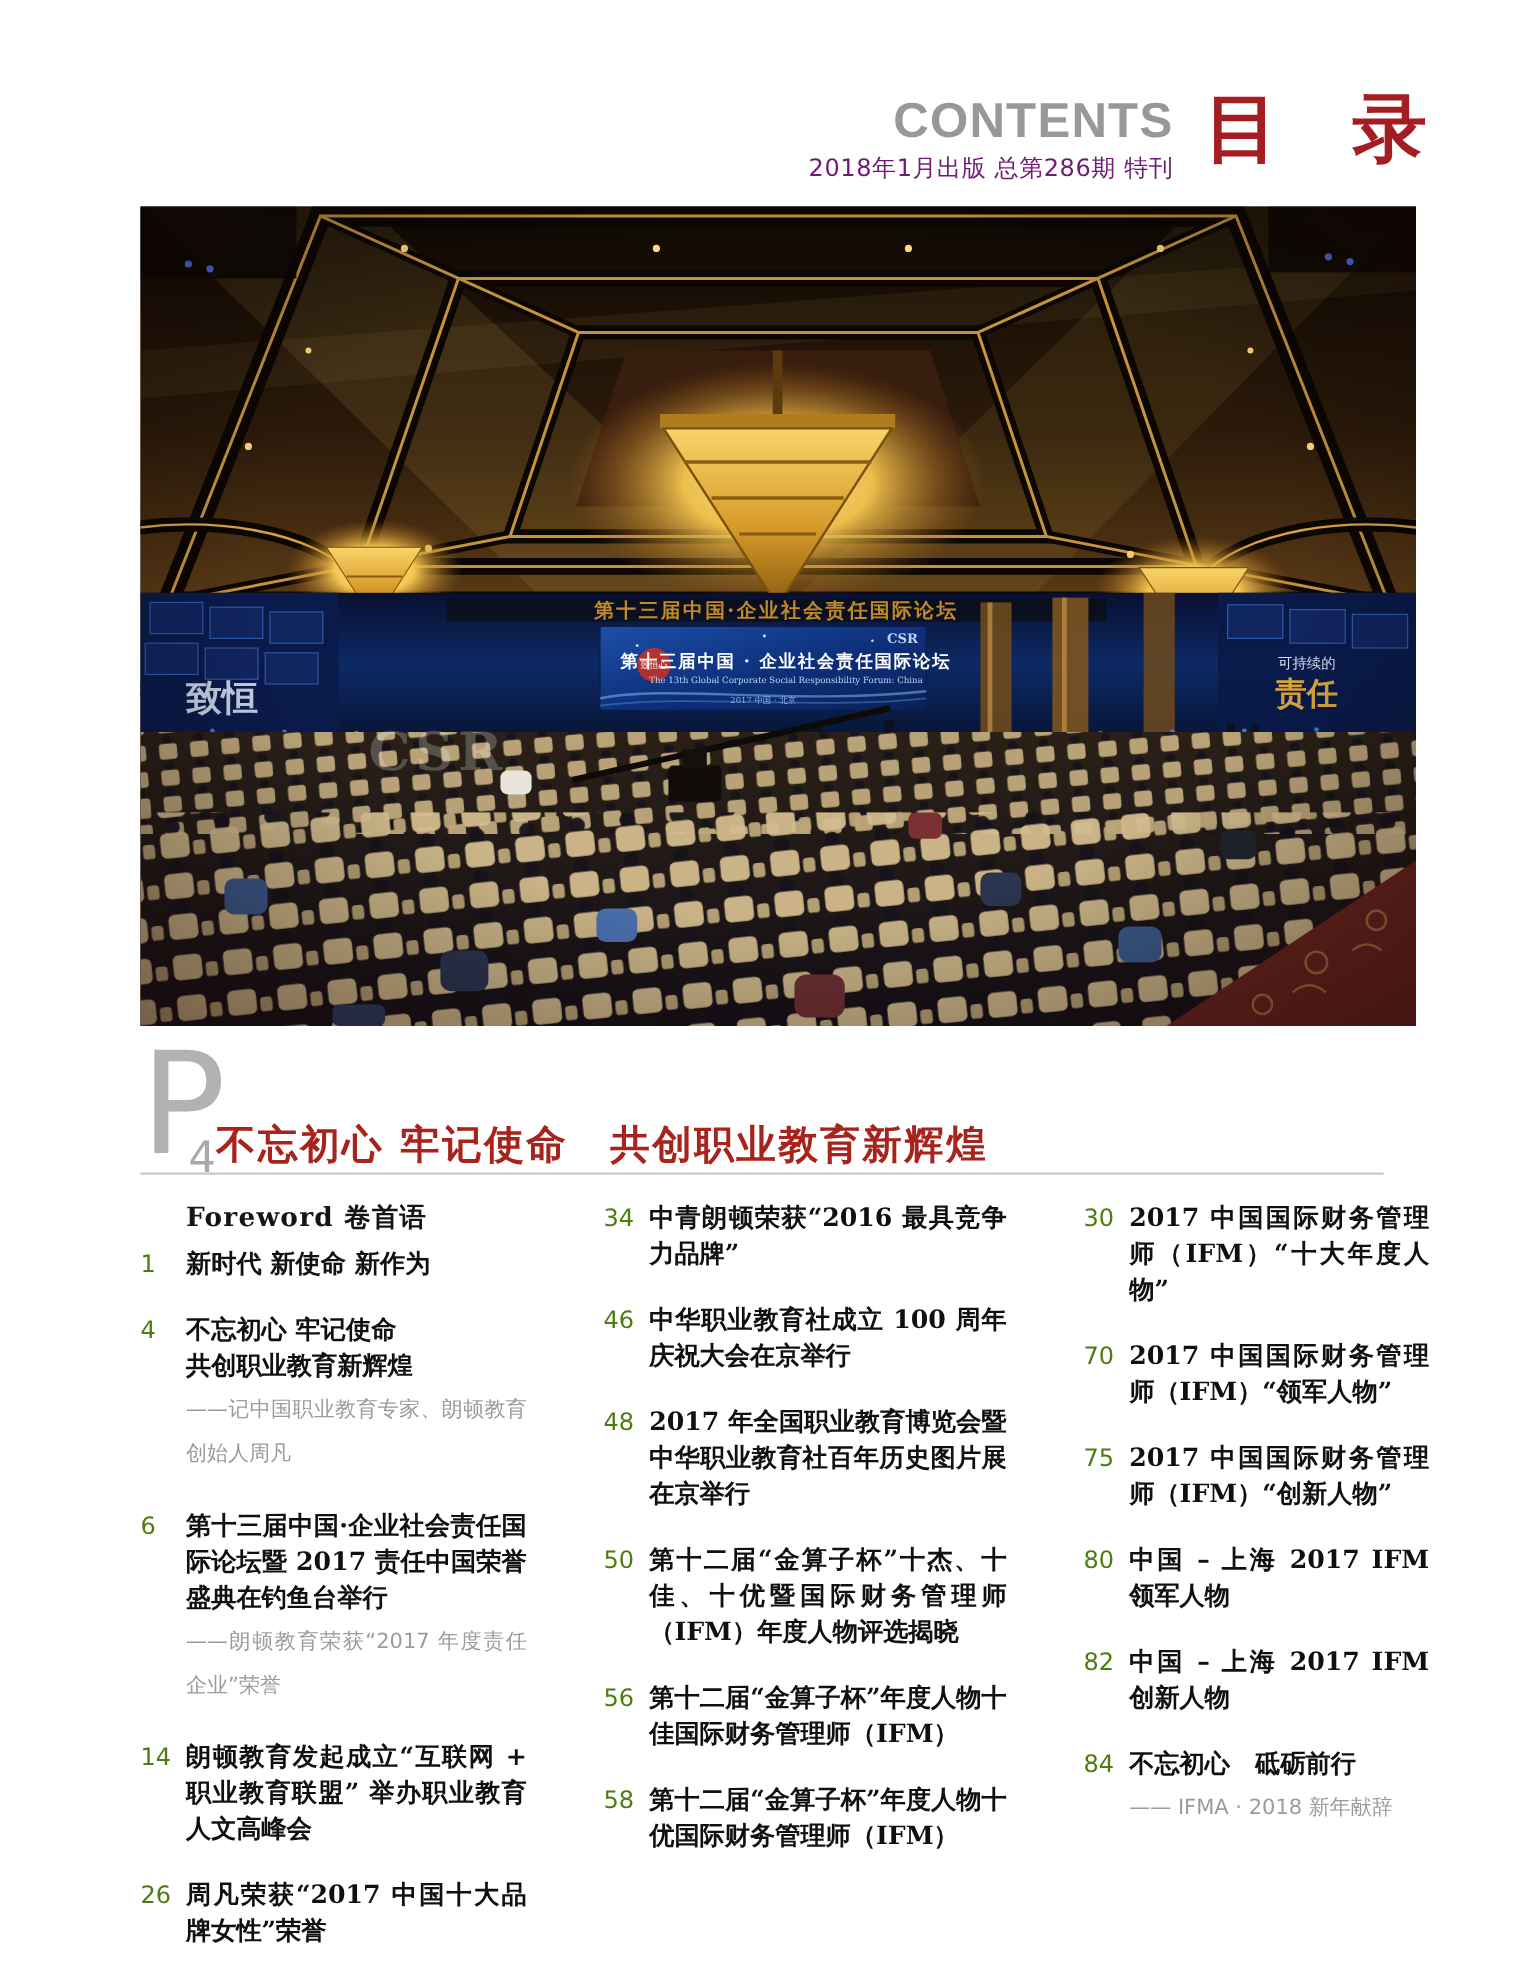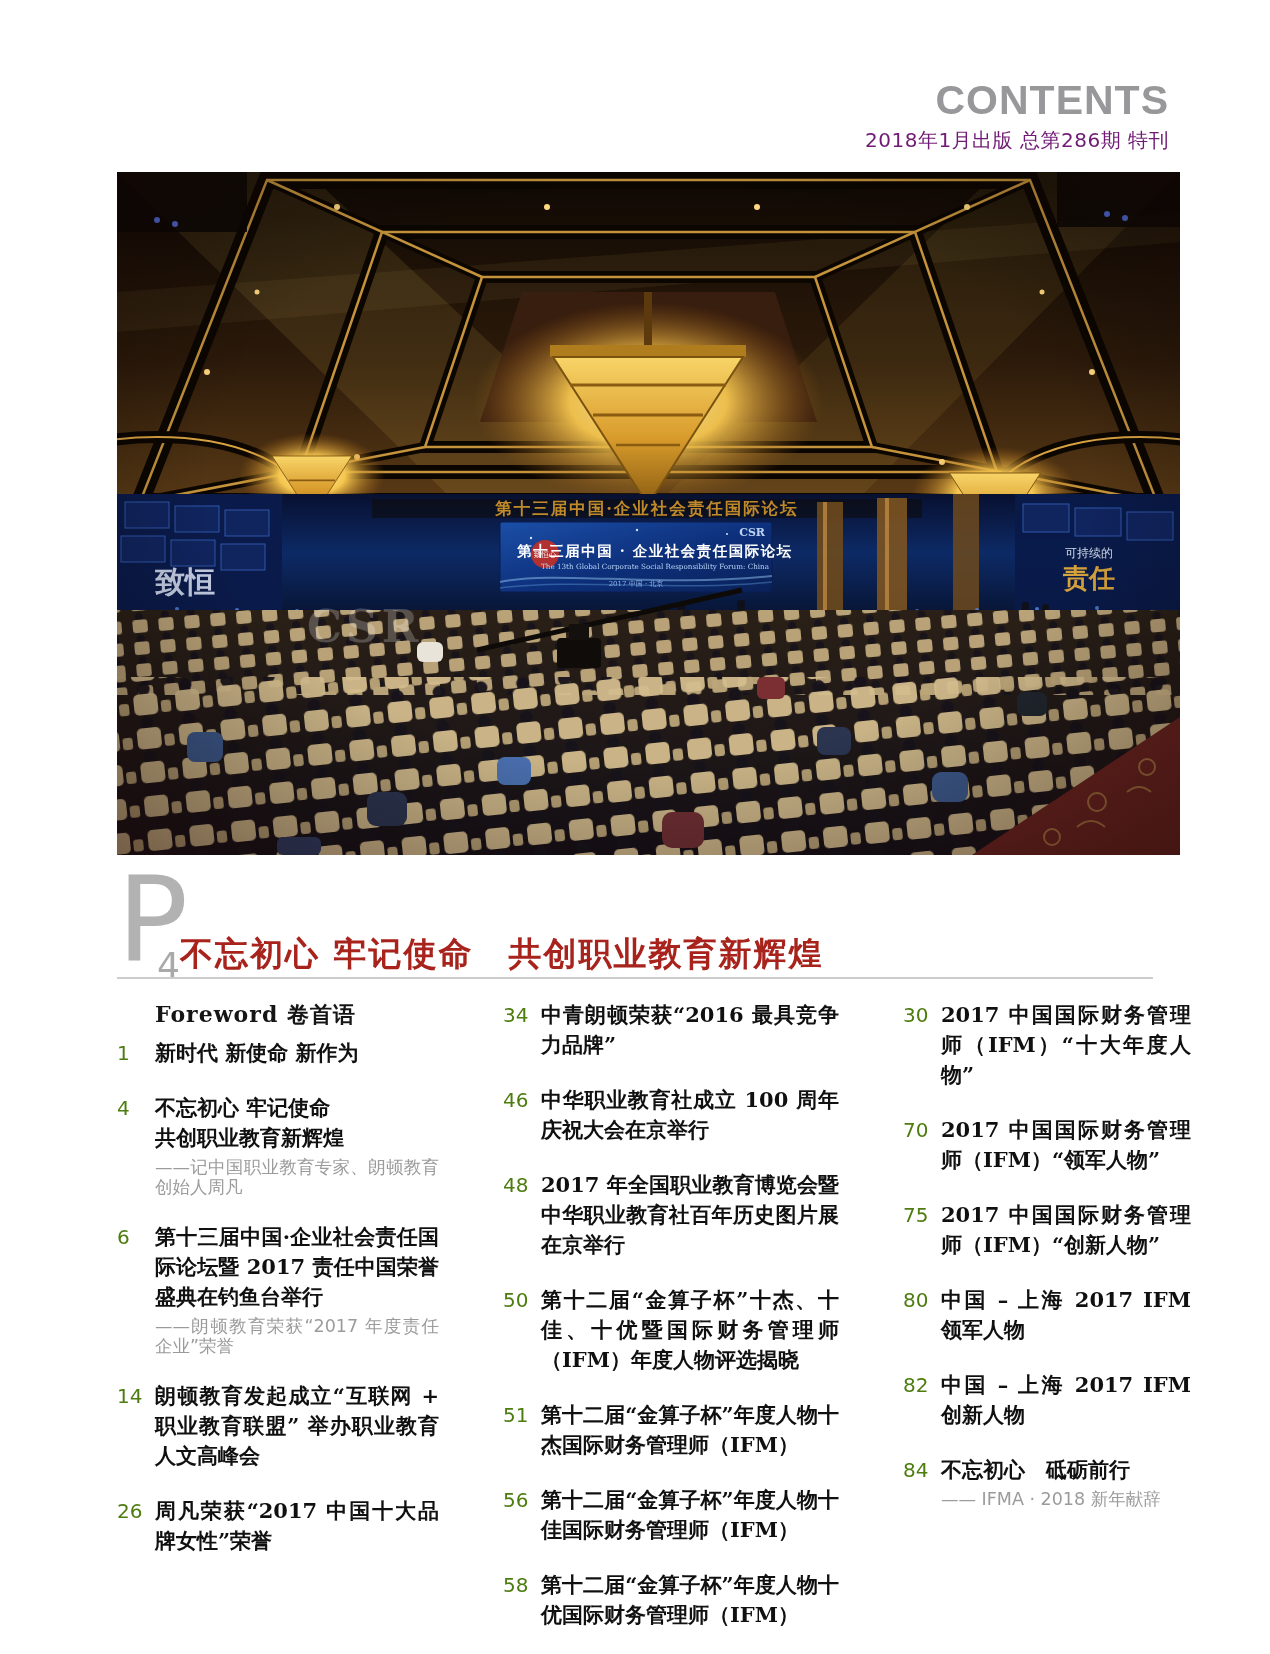--- a/index.html
+++ b/index.html
@@ -54,31 +54,32 @@
     width:38px;flex:none;font-family:"DejaVu Sans","Liberation Sans",sans-serif;
     font-size:20px;color:#4d7c0f;padding-top:3px;
   }
   .entry .etext{flex:1;min-width:0;}
   .entry .title{
     font-size:21px;font-weight:bold;line-height:30px;color:#101010;
     text-align:justify;white-space:pre-line;
   }
   .entry .sub{
     font-family:"DejaVu Sans","Liberation Sans",sans-serif;
-    font-size:17.5px;line-height:20px;color:#9b9b9b;margin-top:4px;text-align:justify;
+    font-size:17.5px;line-height:37px;color:#9b9b9b;margin-top:4px;text-align:justify;
   }
 </style>
 </head>
 <body>
 
 <div class="header-block">
   <div class="header-left">
     <div class="contents-label">CONTENTS</div>
     <div class="issue-info">2018年1月出版  总第286期 特刊</div>
   </div>
+  <div class="title-cn">目  录</div>
 </div>
 
 <div class="photo-wrap">
 <svg viewBox="0 0 1063 683" width="1063" height="683" xmlns="http://www.w3.org/2000/svg">
   <defs>
     <linearGradient id="ceil" x1="0" y1="0" x2="0" y2="1">
       <stop offset="0" stop-color="#0e0803"></stop>
           <stop offset="0.45" stop-color="#2c1a0a"></stop>
       <stop offset="0.8" stop-color="#5c3c16"></stop>
           <stop offset="1" stop-color="#7a5522"></stop>
@@ -397,27 +398,20 @@
     </div>
   </div>
       <div class="entry">
     <span class="num">50</span>
     <div class="etext">
       <div class="title">第十二届“金算子杯”十杰、十佳、十优暨国际财务管理师（IFM）年度人物评选揭晓</div>
 
     </div>
   </div>
       <div class="entry">
-    <span class="num">51</span>
-    <div class="etext">
-      <div class="title">第十二届“金算子杯”年度人物十杰国际财务管理师（IFM）</div>
-
-    </div>
-  </div>
-      <div class="entry">
     <span class="num">56</span>
     <div class="etext">
       <div class="title">第十二届“金算子杯”年度人物十佳国际财务管理师（IFM）</div>
 
     </div>
   </div>
       <div class="entry">
     <span class="num">58</span>
     <div class="etext">
       <div class="title">第十二届“金算子杯”年度人物十优国际财务管理师（IFM）</div>

